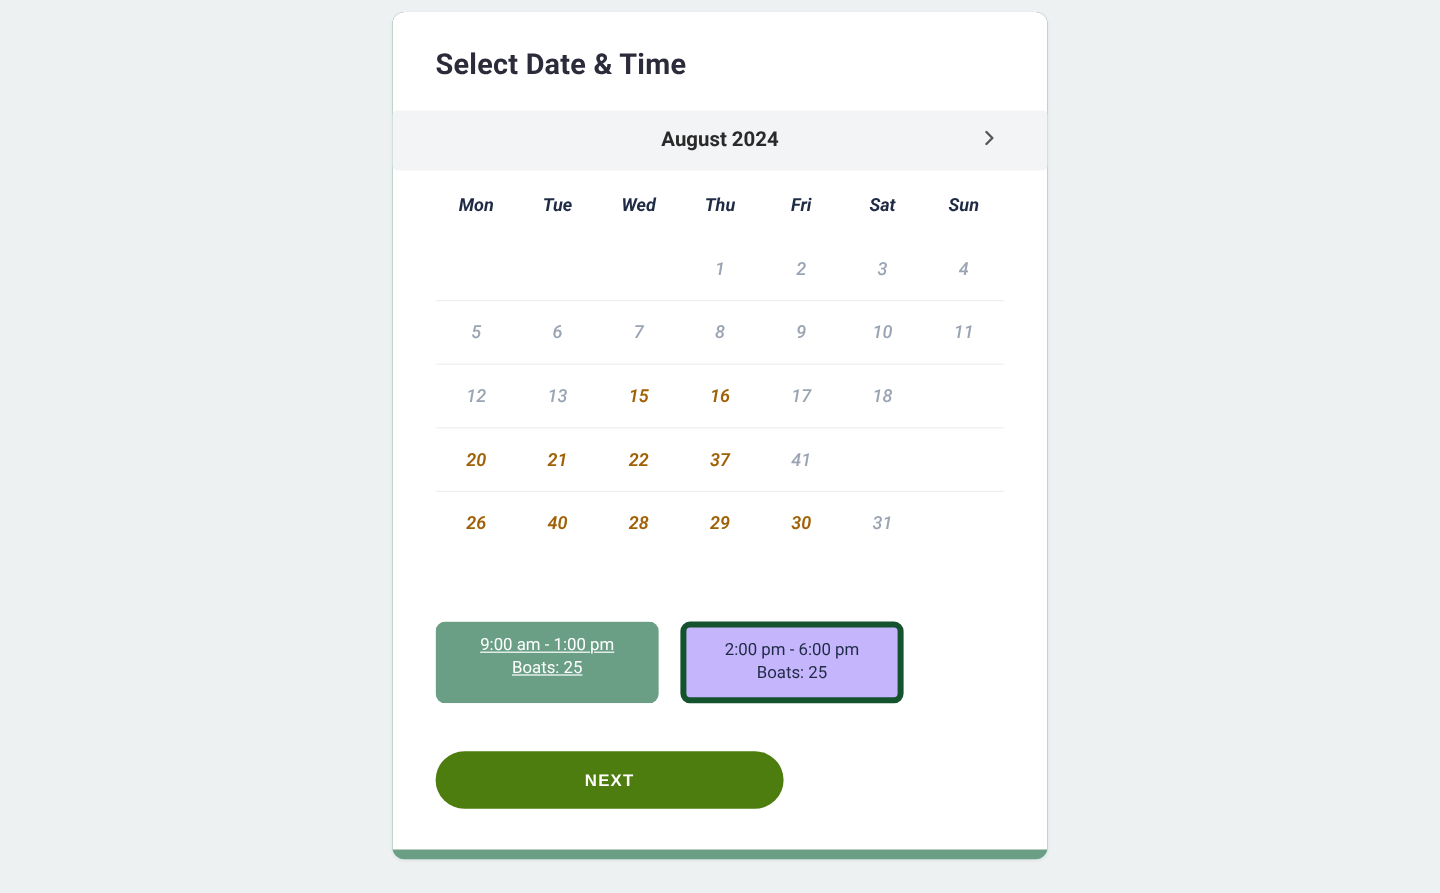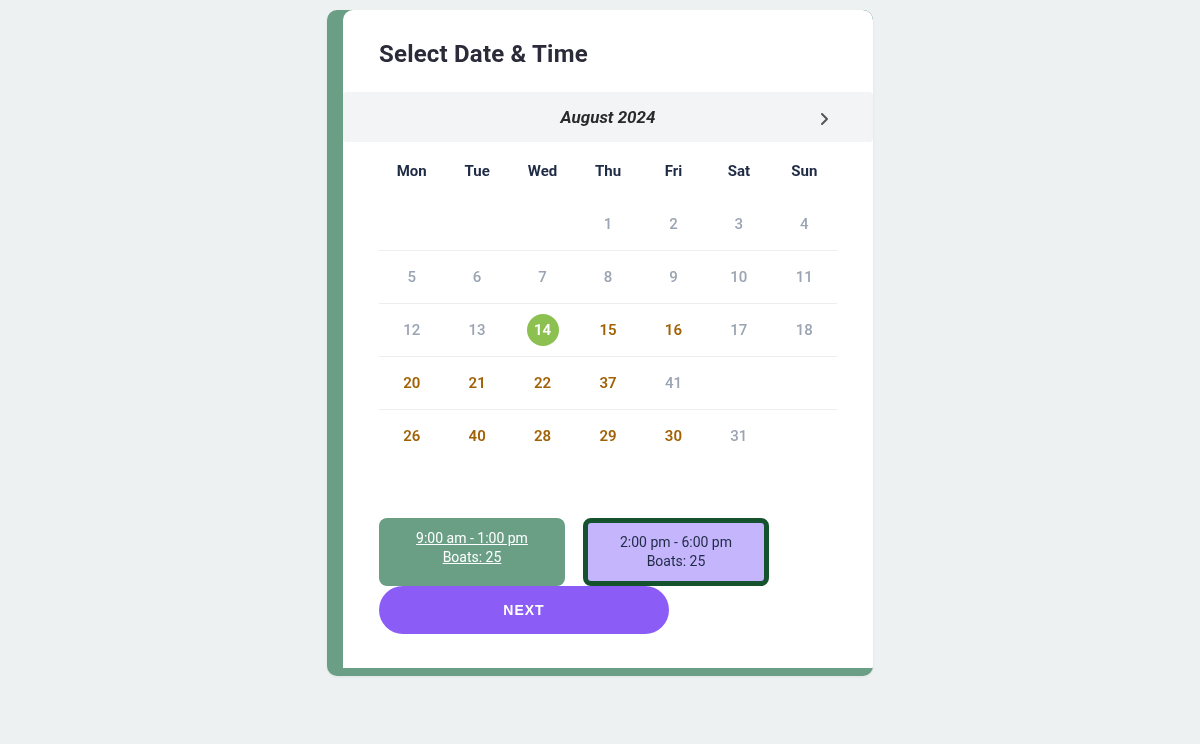--- a/index.html
+++ b/index.html
@@ -14,21 +14,20 @@
     height: 744px;
     width: 1200px;
   }
   .widget-wrap {
     width: 546px;
     border-radius: 10px;
     background: #6a9f86;
     padding-bottom: 8px;
     overflow: hidden;
     box-shadow: 0 1px 3px rgba(0,0,0,0.06);
-    padding-left: 16px;
   }
   .widget {
     background: #ffffff;
     border-radius: 10px 10px 0 0;
     padding: 30px 36px 34px 36px;
   }
   .title {
     font-size: 24px;
     font-weight: 700;
     color: #2b2b3a;
@@ -44,40 +43,40 @@
     justify-content: space-between;
     padding: 0 18px 0 18px;
     margin: 0 -36px 8px -36px;
     padding-left: 36px;
     padding-right: 36px;
   }
   .month-bar-inner {
     width: 100%;
     position: relative;
     display:flex;
-    align-items:flex-start;
+    align-items:flex-end;
     justify-content:center;
-    font-style:italic;
   }
   .month-label {
     font-size: 17px;
     font-weight: 700;
     color: #2a2a2a;
   }
   .nav-next {
     position: absolute;
     right: 0;
     width: 24px; height: 24px;
     display:flex; align-items:center; justify-content:center;
     cursor: pointer;
     color: #555;
   }
   .calendar {
     width: 100%;
     margin-top: 10px;
+    font-style: italic;
   }
   .dow-row, .week-row {
     display: grid;
     grid-template-columns: repeat(7, 1fr);
   }
   .dow {
     text-align: center;
     font-size: 15px;
     font-weight: 700;
     color: #1f2a45;
@@ -135,21 +134,22 @@
   }
   .slot.unselected {
     background: #c4b5fd;
     color: #1f2a45;
     border: 5px solid #14532d;
   }
   .slot .line1 { display:block; }
   .slot .line2 { display:block; }
 
   .next-btn {
-    background: #8b5cf6;
+    margin-top: 40px;
+    background: #4d7c0f;
     color: #fff;
     font-weight: 700;
     letter-spacing: 1px;
     font-size: 14px;
     border: none;
     border-radius: 999px;
     padding: 16px 46px;
     width: 290px;
     cursor: pointer;
     text-transform: uppercase;
@@ -199,23 +199,20 @@
             <div class="day-cell muted">6</div>
             <div class="day-cell muted">7</div>
             <div class="day-cell muted">8</div>
             <div class="day-cell muted">9</div>
             <div class="day-cell muted">10</div>
             <div class="day-cell muted">11</div>
           </div>
           <div class="week-row">
             <div class="day-cell muted">12</div>
             <div class="day-cell muted">13</div>
-            <div class="day-cell selected">
-              <span>14</span>
-            </div>
             <div class="day-cell bold">15</div>
             <div class="day-cell bold">16</div>
             <div class="day-cell muted">17</div>
             <div class="day-cell muted">18</div>
           </div>
           <div class="week-row">
             <div class="day-cell bold">20</div>
             <div class="day-cell bold">21</div>
             <div class="day-cell bold">22</div>
             <div class="day-cell bold">37</div>

